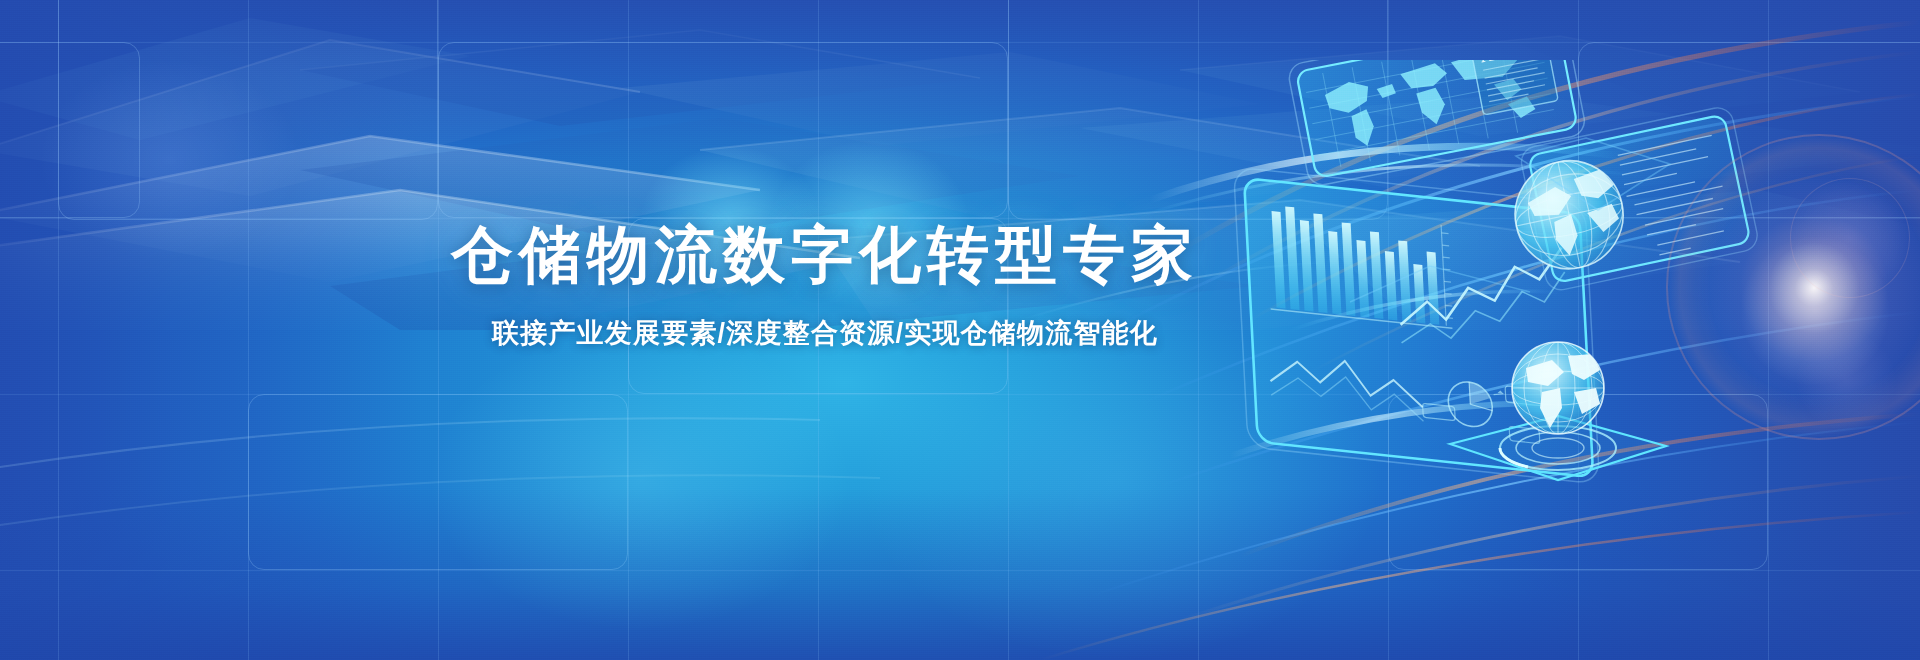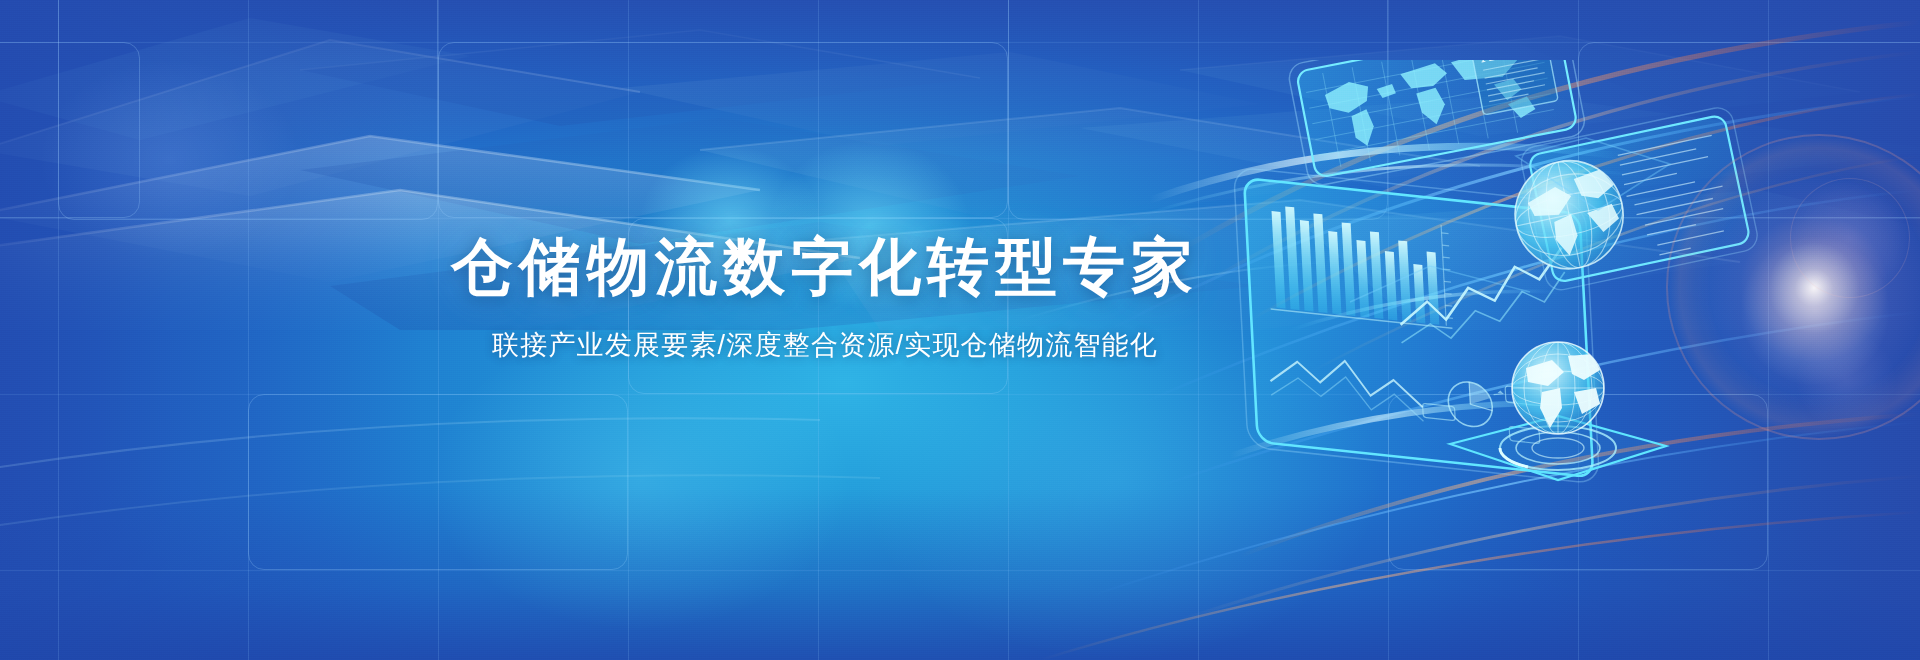--- a/index.html
+++ b/index.html
@@ -63,33 +63,33 @@
 
   
   .streaks{inset:0;}
 
   
   .copy{
     position:absolute;left:395px;top:222px;width:860px;
     text-align:center;
   }
   .headline{
-    margin:12px;
+    margin:0;
     font-size:62px;
     line-height:1.08;
     font-weight:700;
     color:#ffffff;
     letter-spacing:6px;
     text-shadow:0 2px 16px rgba(5,40,95,.45), 0 0 36px rgba(140,225,255,.30);
     white-space:nowrap;
   }
   .subline{
     margin:26px 0 0 0;
     font-size:27px;
-    font-weight:400;
+    font-weight:700;
     color:#ffffff;
     letter-spacing:1.2px;
     text-shadow:0 1px 9px rgba(5,40,95,.45);
     white-space:nowrap;
   }
 
   
   .holo{position:absolute;left:1230px;top:60px;width:560px;height:470px;}
 
   .flare{position:absolute;border-radius:50%;}

